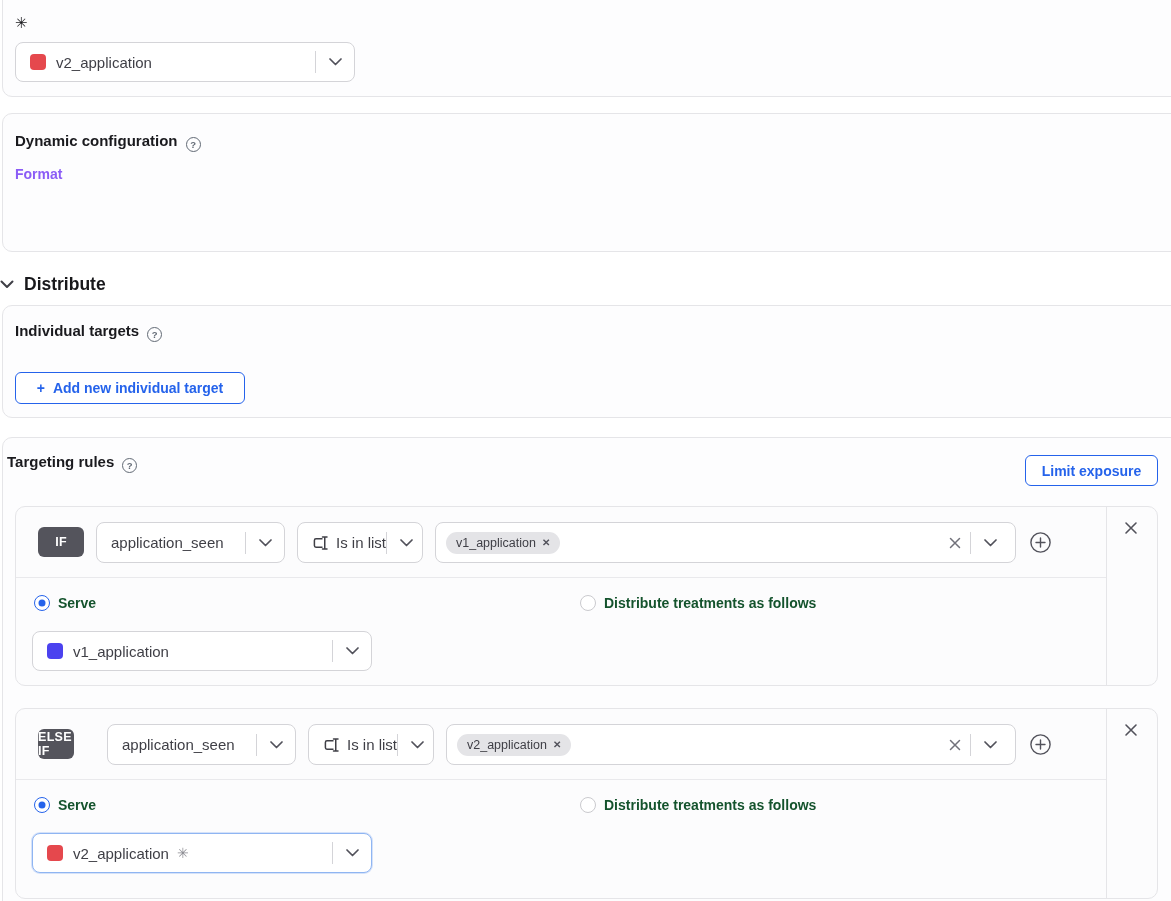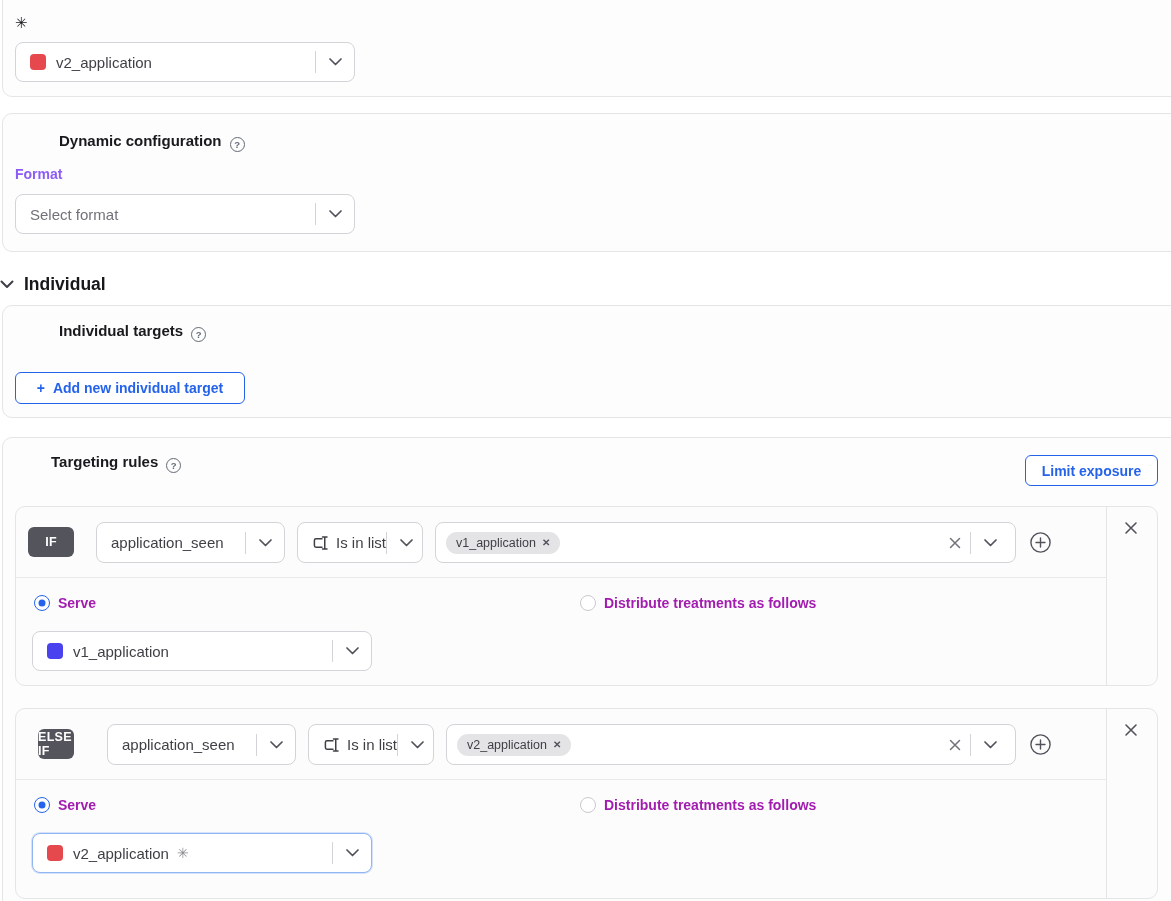--- a/index.html
+++ b/index.html
@@ -1,21 +1,21 @@
 <!DOCTYPE html>
 <html><head>
 <meta charset="utf-8">
 <style>
   html,body{margin:0;padding:0;}
   body{width:1171px;height:901px;overflow:hidden;background:#ffffff;
        font-family:"Liberation Sans",sans-serif;color:#1a1a1e;}
   .stage{position:relative;width:1171px;height:901px;overflow:hidden;}
   .card{position:absolute;left:2px;width:1244px;background:#fdfdfe;
         border:1px solid #e5e5e8;border-radius:10px;box-sizing:border-box;}
-  .sec-title{position:absolute;font-size:15px;font-weight:700;color:#1a1a1e;margin-left:44px;}
+  .sec-title{position:absolute;font-size:15px;font-weight:700;color:#1a1a1e;}
   .help{display:inline-flex;width:15px;height:15px;border:1.3px solid #626a75;border-radius:50%;
         align-items:center;justify-content:center;font-size:9.5px;font-weight:700;color:#626a75;
         margin-left:8px;vertical-align:-2px;box-sizing:border-box;}
   
   .dd{position:absolute;display:flex;align-items:center;background:#fff;border:1px solid #d4d4d8;
       border-radius:8px;height:40px;box-sizing:border-box;padding-left:14px;cursor:pointer;}
   .dd-text{font-size:15px;color:#3f3f46;white-space:nowrap;}
   .dd-text.ph{color:#71717a;}
   .dd-right{margin-left:auto;display:flex;align-items:center;height:100%;}
   .vdiv{width:1px;height:22px;background:#d4d4d8;}
@@ -43,21 +43,21 @@
   .chip .rm{font-size:10px;color:#52525b;cursor:pointer;font-weight:700;}
   .clearx{width:30px;display:flex;align-items:center;justify-content:center;cursor:pointer;margin-left:auto;}
   .pluscircle{position:absolute;cursor:pointer;line-height:0;}
   .radio{display:inline-block;width:16px;height:16px;border-radius:50%;box-sizing:border-box;
          position:relative;cursor:pointer;flex:0 0 auto;background:#fff;}
   .radio.on{border:1.5px solid #2563eb;}
   .radio.on::after{content:"";position:absolute;width:7px;height:7px;border-radius:50%;
          background:#2563eb;top:50%;left:50%;transform:translate(-50%,-50%);}
   .radio.off{border:1.5px solid #cacace;}
   .radio-row{position:absolute;display:flex;align-items:center;gap:8px;}
-  .radio-label{font-size:14px;font-weight:700;color:#a21caf;}
+  .radio-label{font-size:14px;font-weight:700;color:#14532d;}
   .dd.hl{border:1.5px solid #8fb5f2;box-shadow:0 0 0 1px rgba(96,148,240,.25);}
   .star{font-size:15px;color:#18181b;margin-right:8px;}
   .desc-row{position:absolute;left:12px;top:27px;display:flex;align-items:center;}
   .desc{font-size:14px;font-weight:700;color:#1a1a1e;}
   .fmt-label{position:absolute;font-size:14px;font-weight:700;color:#8b5cf6;}
   .tgt-header{position:absolute;left:0;top:274px;display:flex;align-items:center;gap:10px;}
   .tgt-title{font-size:17.5px;font-weight:700;color:#18181b;}
 </style>
 </head>
 <body>
@@ -80,38 +80,27 @@
         </span>
       </span>
     </div>
   </section>
 
   <section class="card" style="top:113px;height:139px;">
     <div class="sec-title" style="left:12px;top:18px;">
       <span>Dynamic configuration</span><span class="help">?</span>
     </div>
     <div class="fmt-label" style="left:12px;top:52px;">Format</div>
-    <div class="dd" style="left:12px;top:80px;width:340px;">
-      <span class="dd-text ph">Select format</span>
-      <span class="dd-right">
-        <span class="vdiv"></span>
-        <span class="chev">
-          <svg width="13" height="8" viewBox="0 0 13 8">
-              <path d="M1 1 L6.5 6.5 L12 1" fill="none" stroke="#52525b" stroke-width="1.7" stroke-linecap="round" stroke-linejoin="round"></path>
-            </svg>
-        </span>
-      </span>
-    </div>
   </section>
 
   <div class="tgt-header">
     <svg width="14" height="9" viewBox="0 0 14 9">
         <path d="M1.5 1.5 L7 7 L12.5 1.5" fill="none" stroke="#3f3f46" stroke-width="2" stroke-linecap="round" stroke-linejoin="round"></path>
       </svg>
-    <span class="tgt-title">Individual</span>
+    <span class="tgt-title">Distribute</span>
   </div>
 
   <section class="card" style="top:305px;height:113px;">
     <div class="sec-title" style="left:12px;top:16px;">
       <span>Individual targets</span><span class="help">?</span>
     </div>
     <button class="btn-outline-blue" style="left:12px;top:66px;width:230px;height:32px;">
       <span>+</span>
       <span>Add new individual target</span>
     </button>
@@ -125,21 +114,21 @@
 
     <div class="rule" style="top:68px;height:180px;">
       <div class="rowline"></div>
       <div class="closecol">
         <span class="closebtn">
           <svg width="16" height="16" viewBox="0 0 16 16">
               <path d="M3 3 L13 13 M13 3 L3 13" stroke="#52525b" stroke-width="1.6" stroke-linecap="round"></path>
             </svg>
         </span>
       </div>
-      <div class="badge" style="left:12px;top:20px;width:46px;height:30px;">IF</div>
+      <div class="badge" style="left:22px;top:20px;width:46px;height:30px;">IF</div>
       <div class="dd" style="left:80px;top:15px;width:189px;height:41px;">
         <span class="dd-text">application_seen</span>
         <span class="dd-right">
             <span class="vdiv"></span>
           <span class="chev">
               <svg width="13" height="8" viewBox="0 0 13 8">
                 <path d="M1 1 L6.5 6.5 L12 1" fill="none" stroke="#52525b" stroke-width="1.7" stroke-linecap="round" stroke-linejoin="round"></path>
               </svg>
             </span>
           </span>

